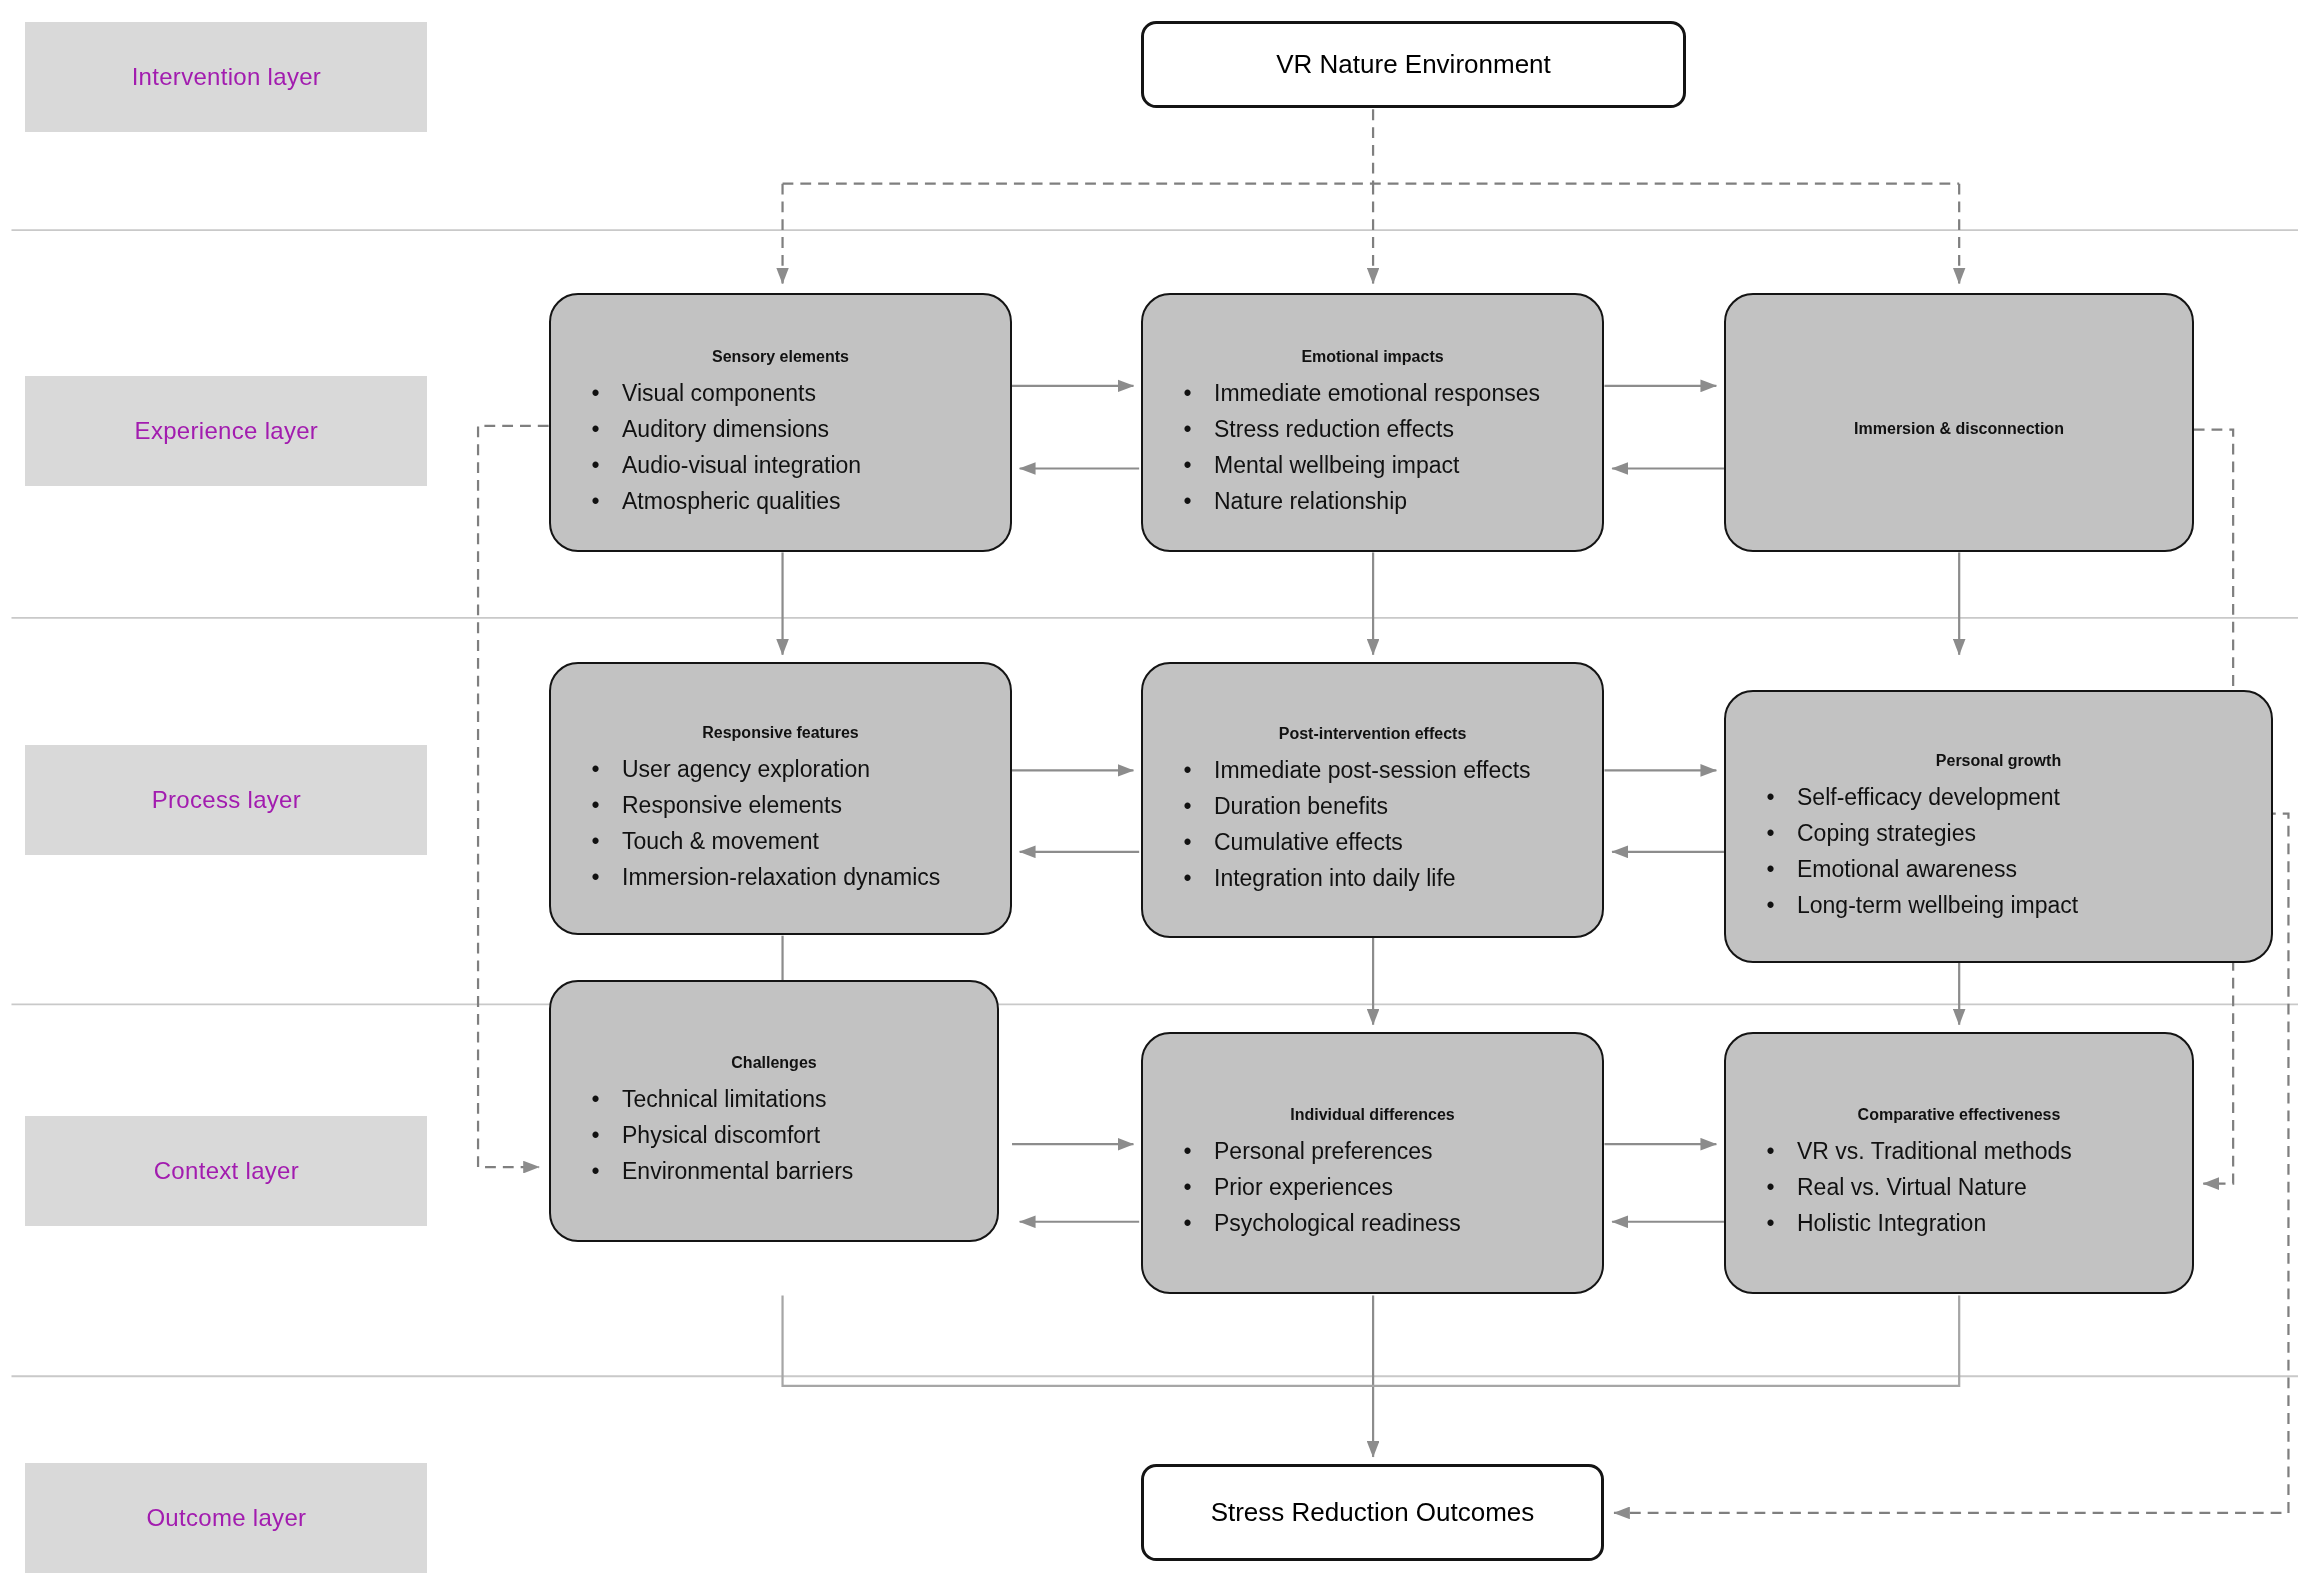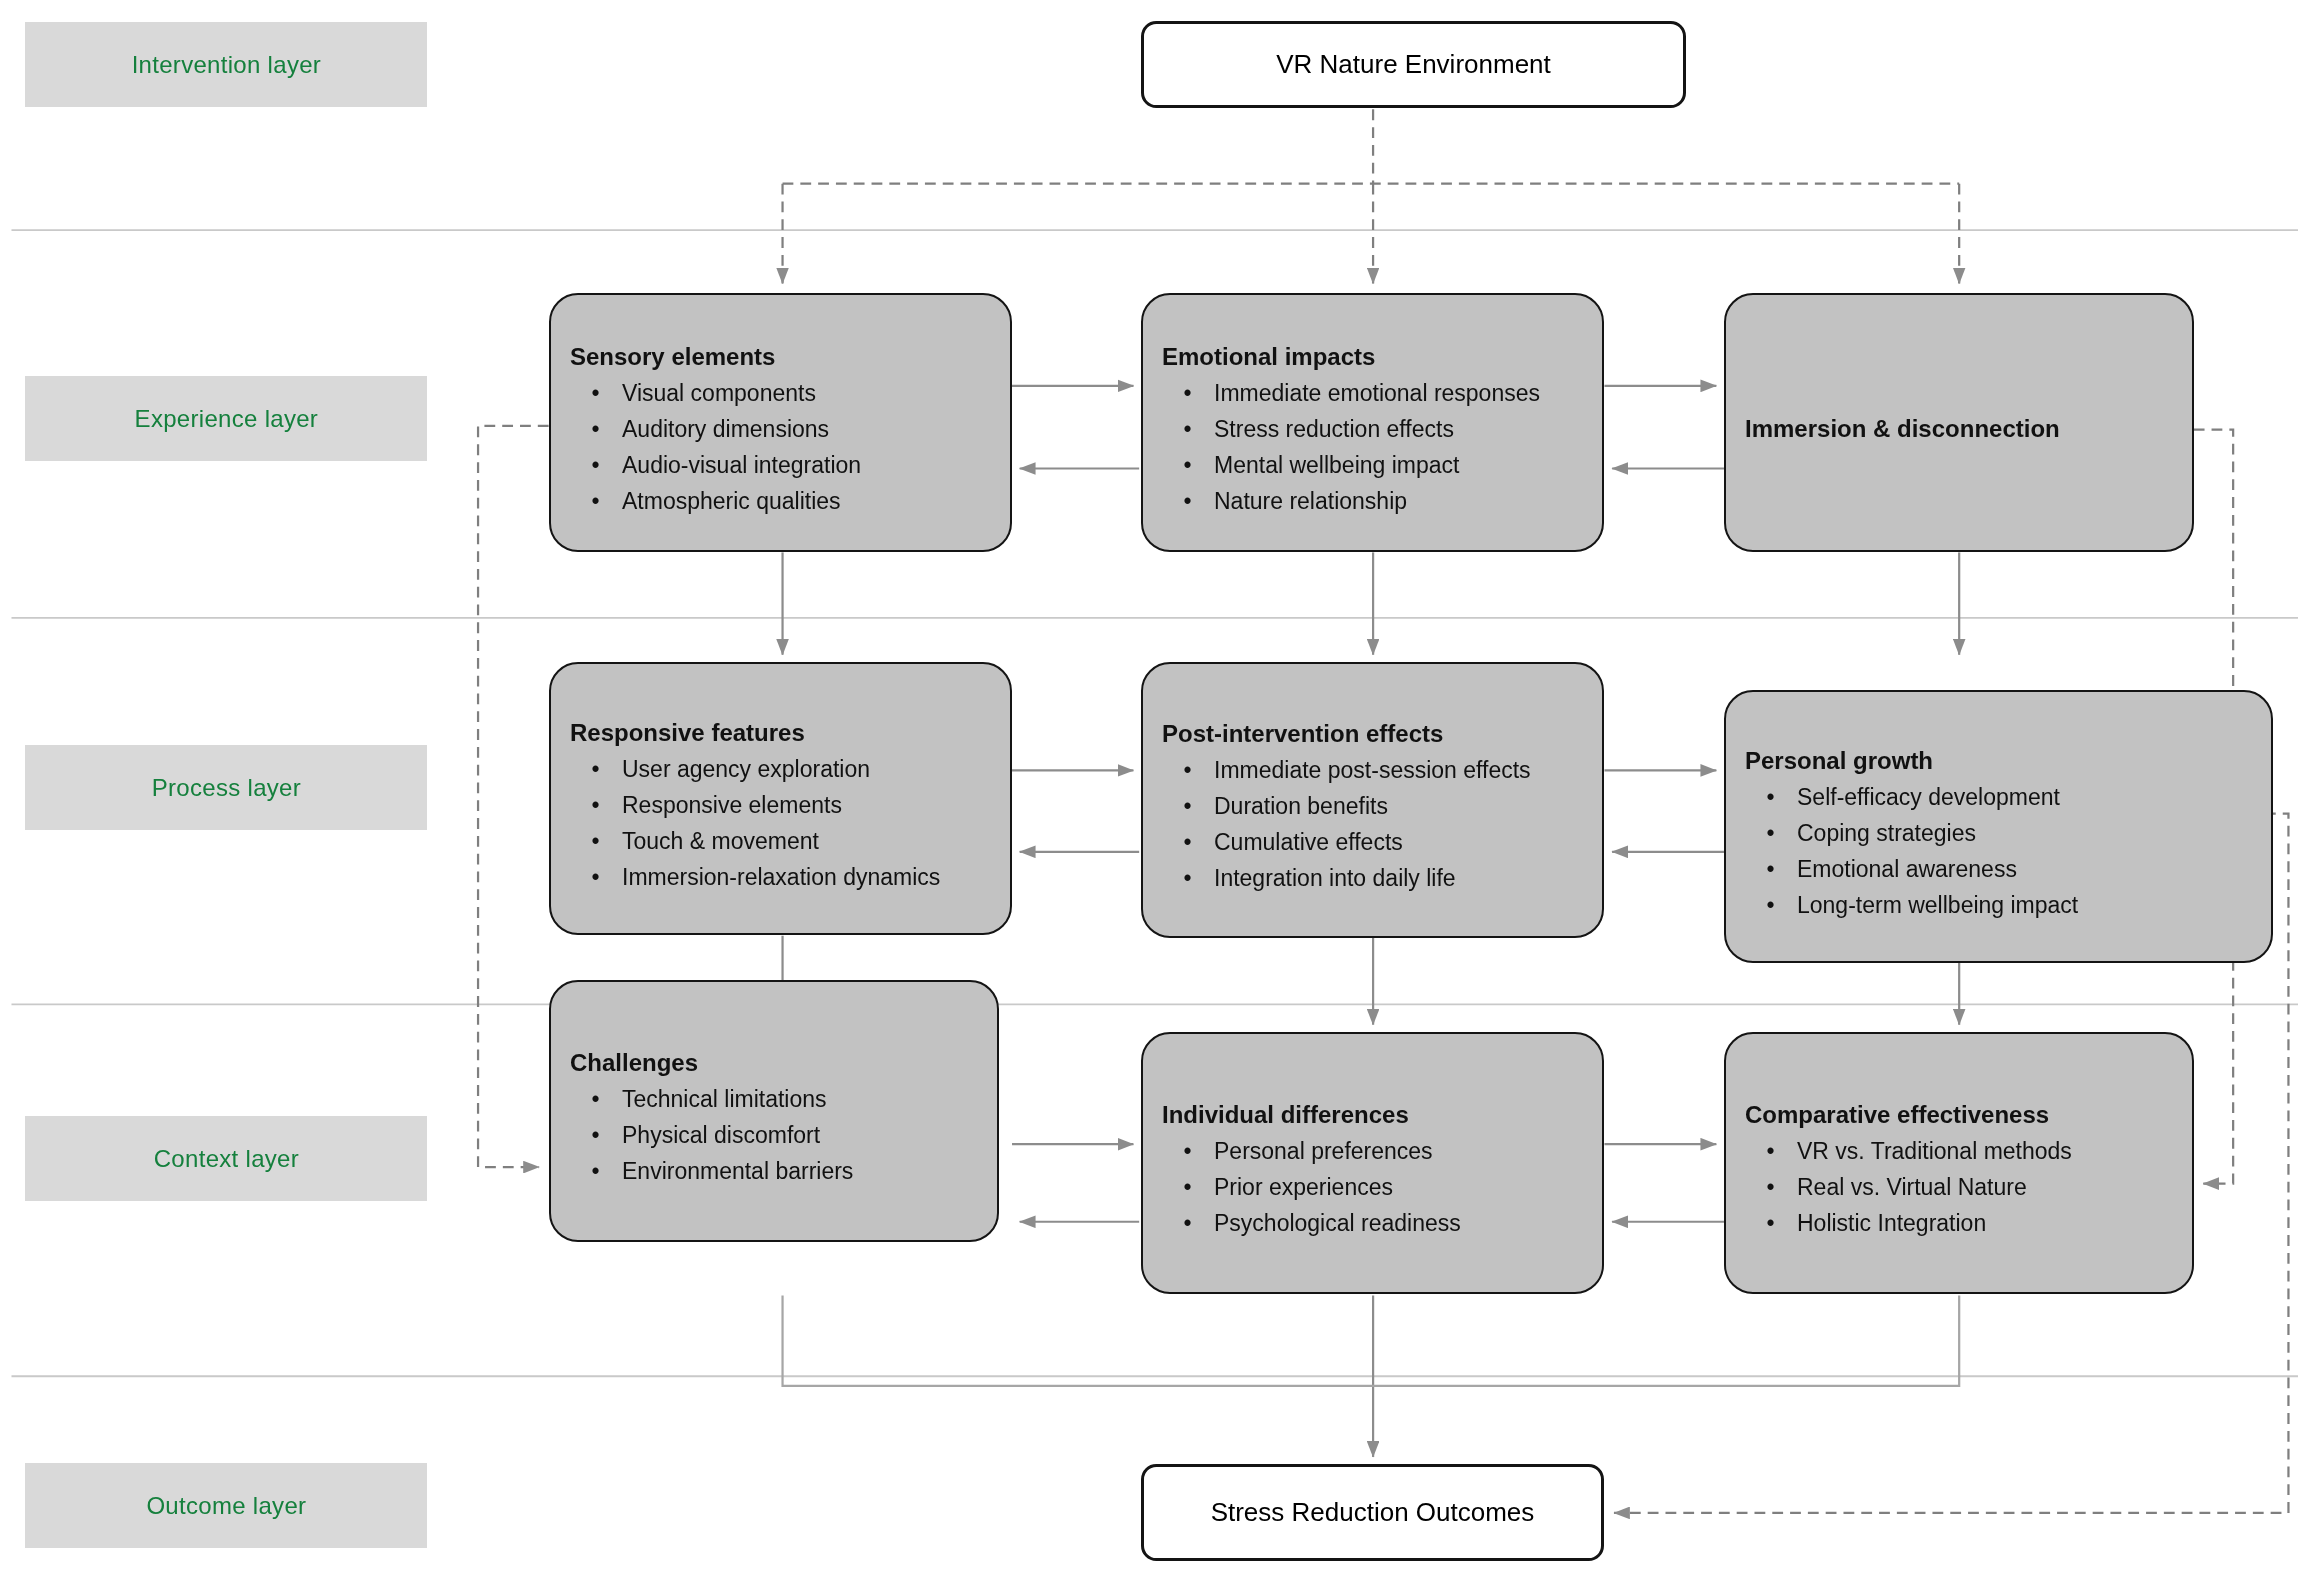--- a/index.html
+++ b/index.html
@@ -3,42 +3,42 @@
 <meta charset="utf-8">
 <style>
   html,body { margin:0; padding:0; background:#ffffff; }
   .canvas {
     position:relative; width:2319px; height:1586px; background:#ffffff;
     font-family:"Liberation Sans", sans-serif; overflow:hidden;
   }
   svg.wires { position:absolute; left:0; top:0; z-index:0; }
 
   .layer-label {
-    position:absolute; left:25.4px; width:402px; height:85px;
-    background:#d9d9d9; color:#15803d; font-size:24px;
+    position:absolute; left:25.4px; width:402px; height:110px;
+    background:#d9d9d9; color:#a21caf; font-size:24px;
     display:flex; align-items:center; justify-content:center;
     z-index:2; letter-spacing:0.3px;
   }
 
   .node {
     position:absolute; box-sizing:border-box; z-index:2;
     background:#c2c2c2; border:2.5px solid #141414; border-radius:29px;
     color:#111111;
   }
   .node.plain {
     background:#ffffff; border-radius:15.3px; border-width:3.2px;
     display:flex; align-items:center; justify-content:center;
     font-size:26px; color:#000;
   }
   .node-body {
     height:100%; display:flex; flex-direction:column; justify-content:center;
     padding:6.4px 0;
   }
   .node-title {
-    font-weight:bold; font-size:24px; line-height:36px; text-align:left;
+    font-weight:bold; font-size:16px; line-height:36px; text-align:center;
     padding:0 19px;
   }
   ul.node-bullets {
     list-style:none; margin:0; padding:0 60px 0 38px;
     font-size:23px; line-height:36px;
   }
   ul.node-bullets li { position:relative; padding-left:33px; }
   ul.node-bullets li::before {
     content:"•"; position:absolute; left:2.5px; top:0; font-size:23px;
   }

